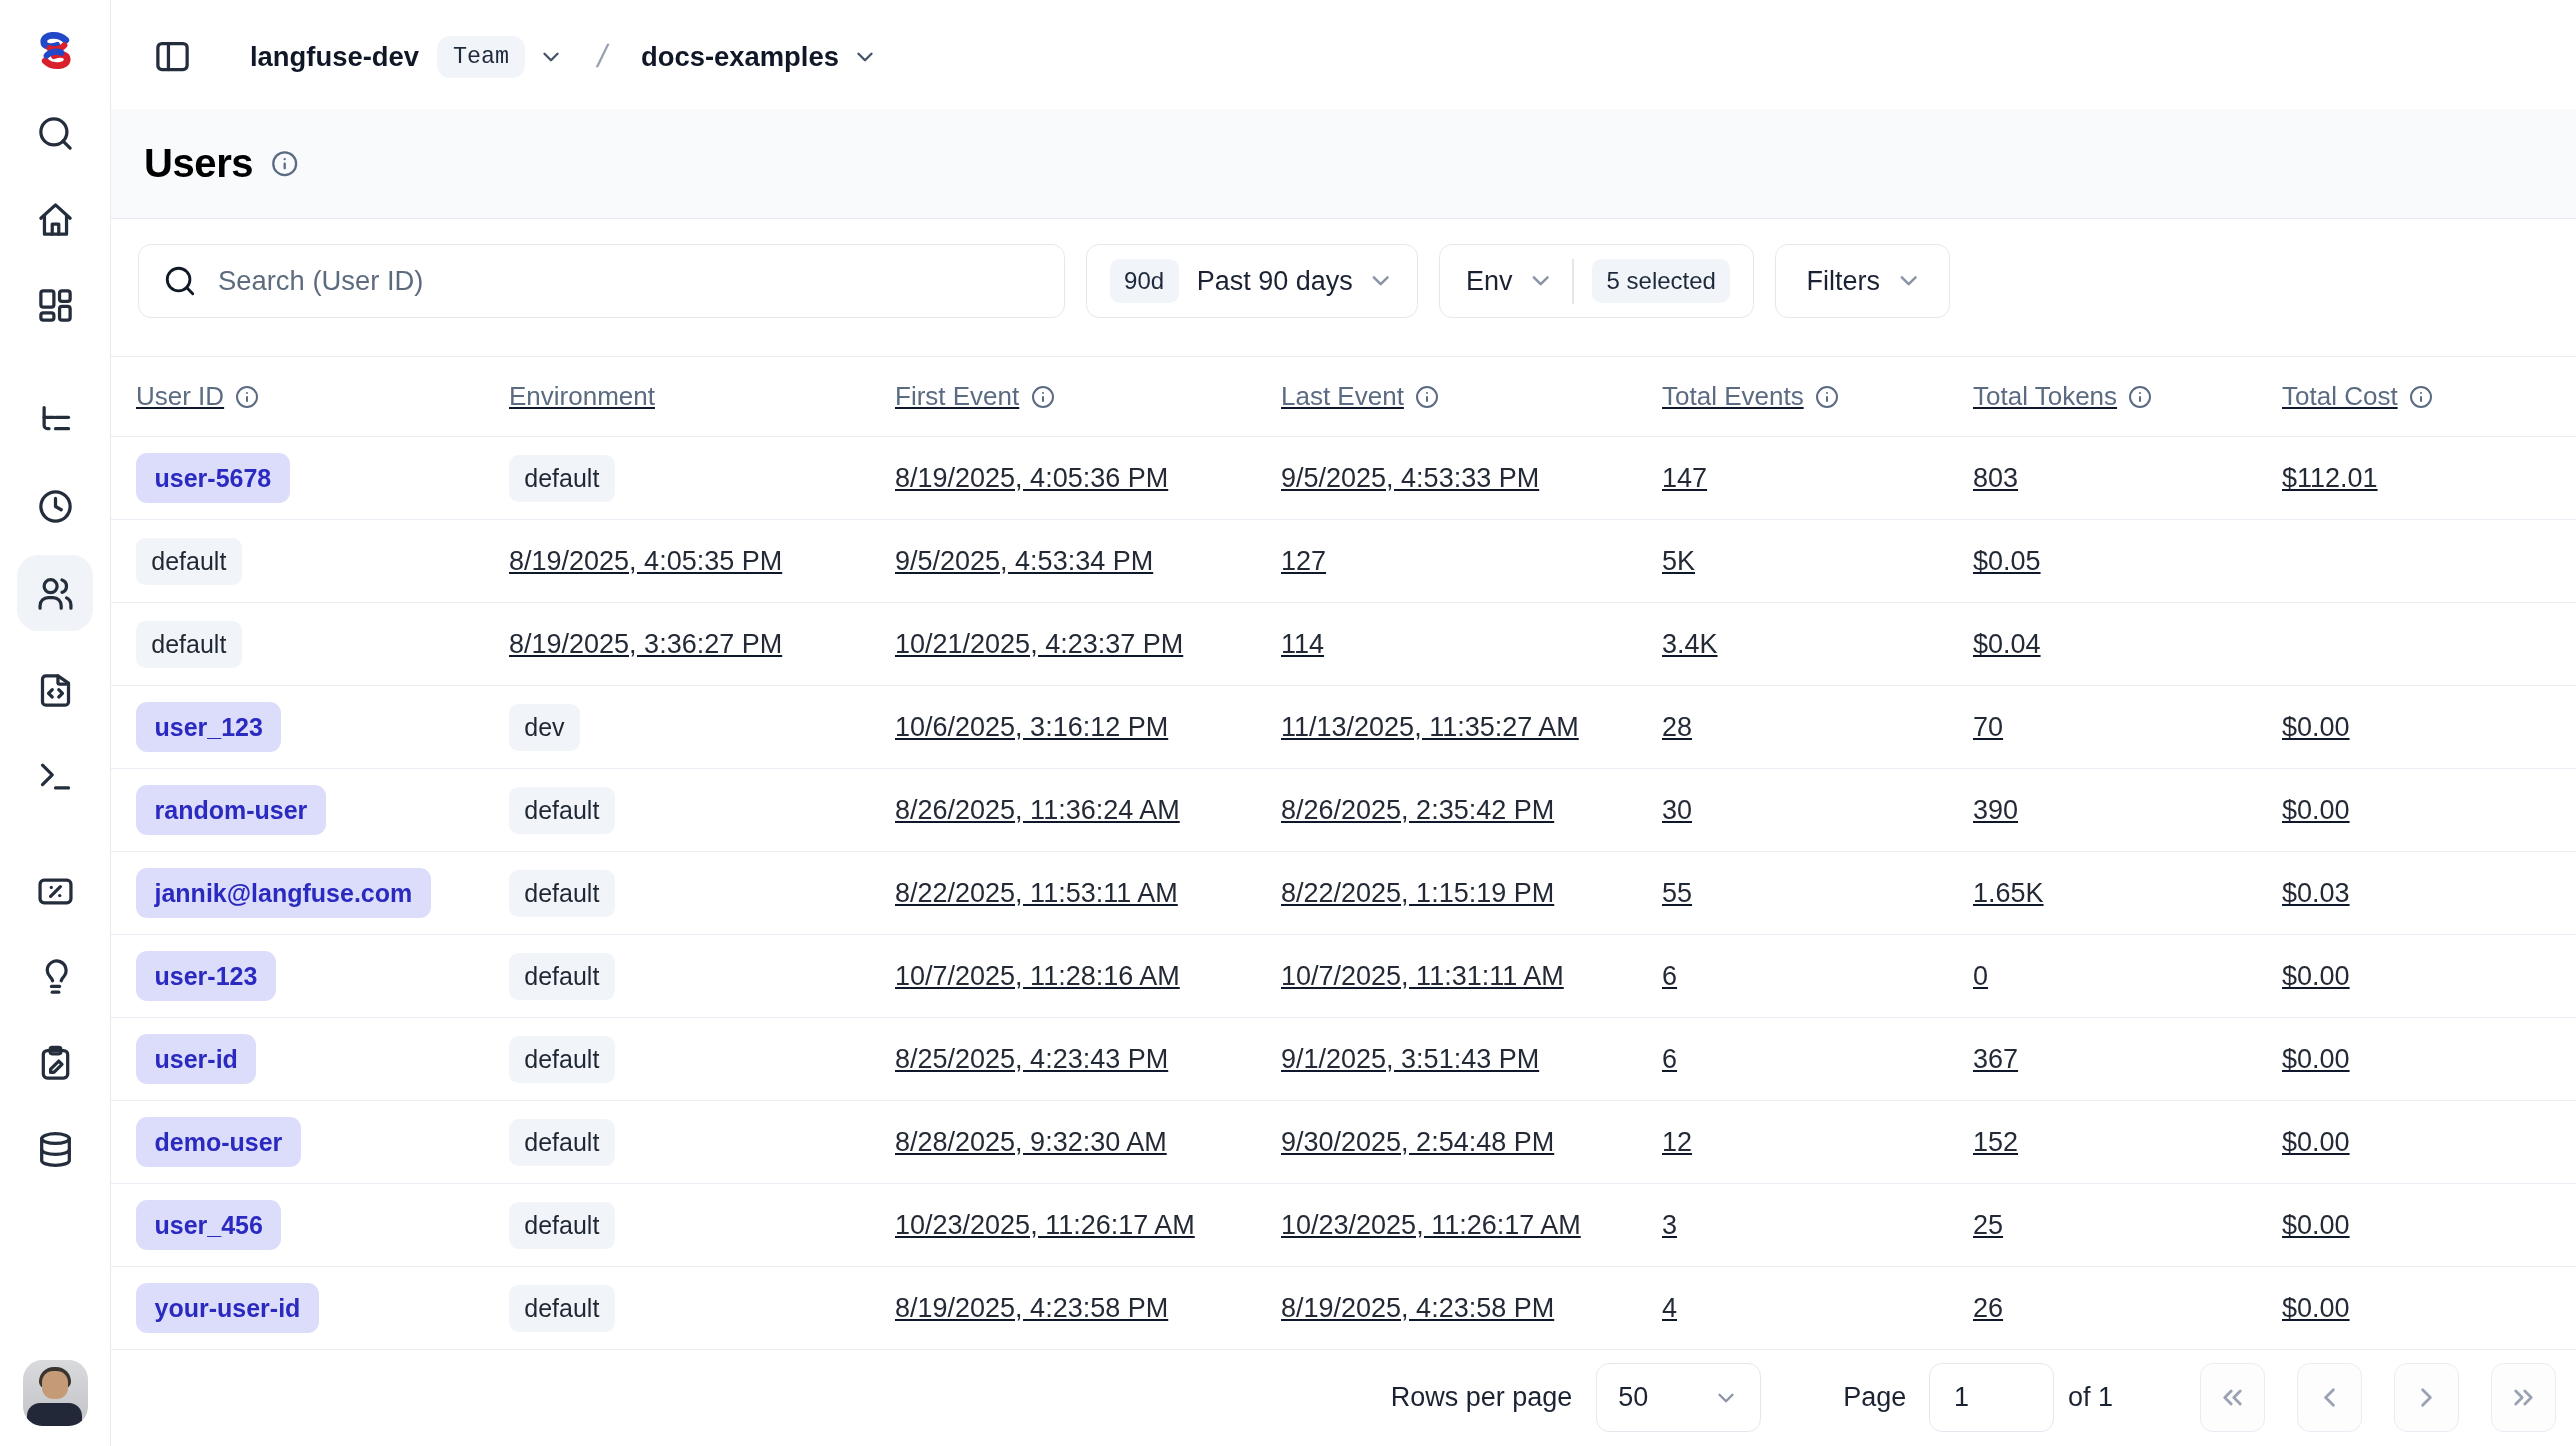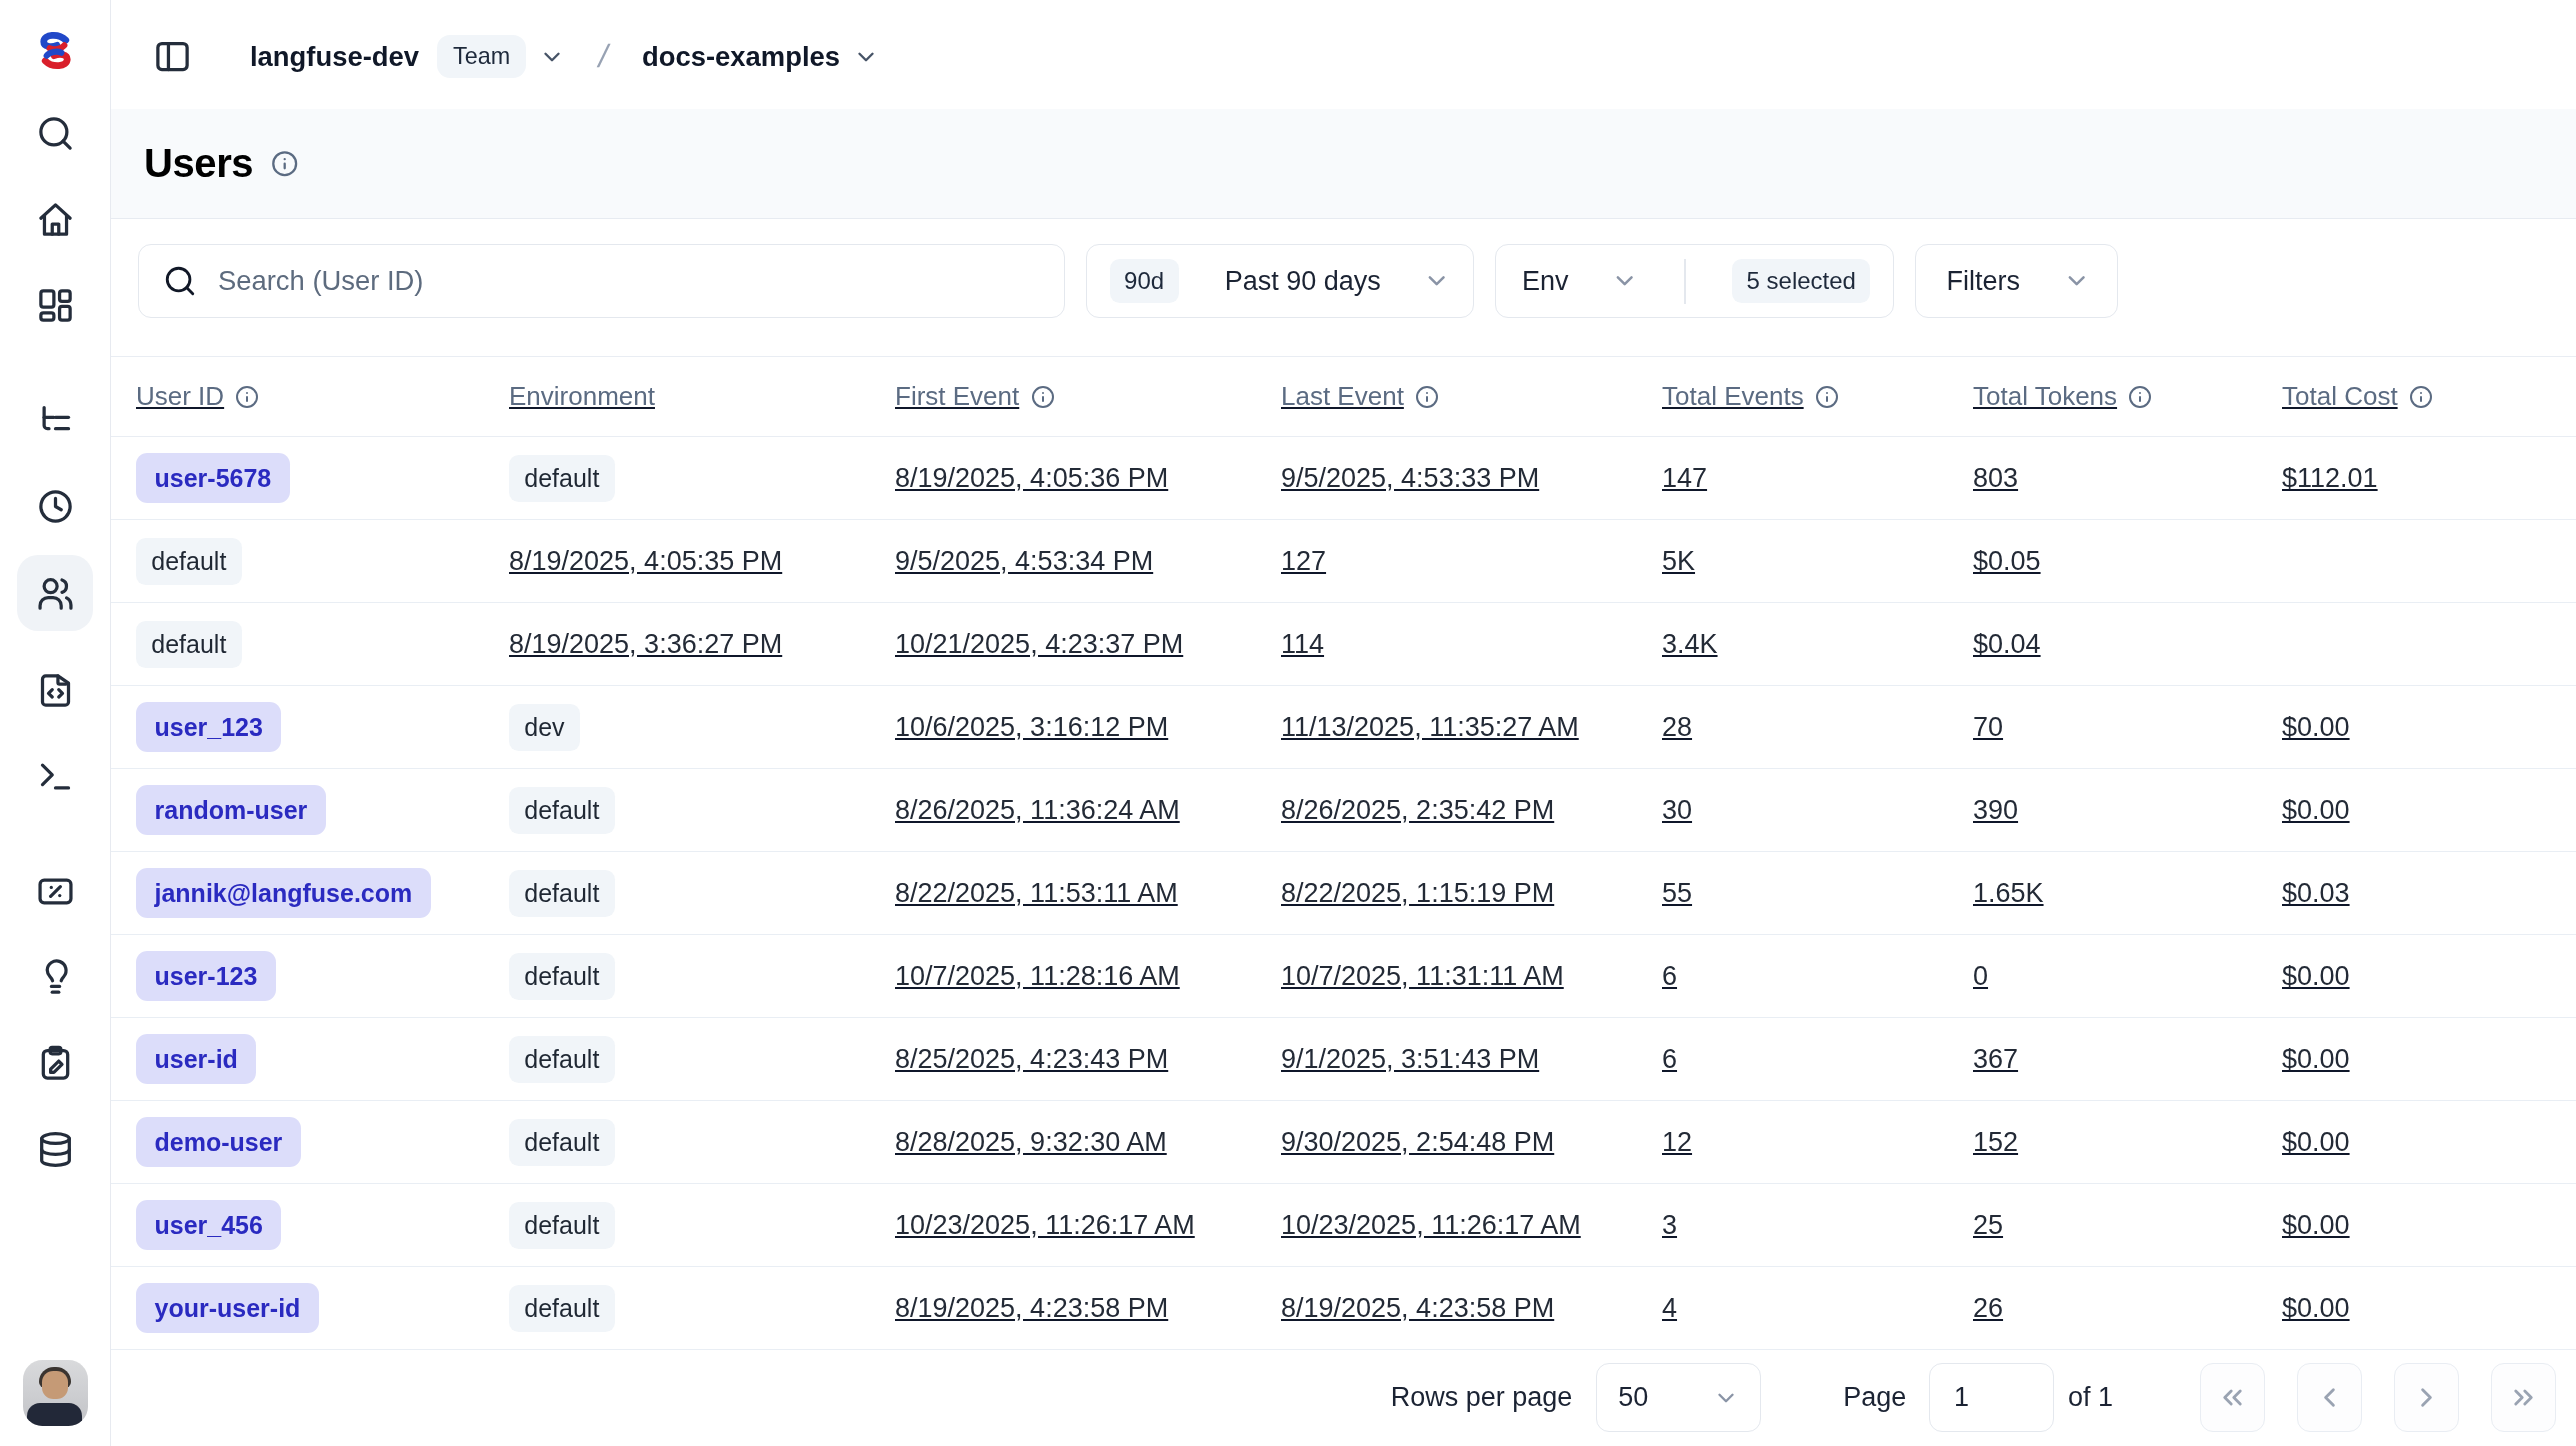--- a/index.html
+++ b/index.html
@@ -41,21 +41,21 @@
   .av-head { position:absolute; top:11.3px; left:19.4px; width:26px; height:27.4px; border-radius: 11.3px; background:#c59a76; }
   .av-body { position:absolute; bottom:-4.8px; left:4.8px; width:55px; height:27.4px; border-radius: 13px 13px 0 0; background:#222838; }
 
   
   .main { position: absolute; left: 111px; top: 4px; width: 2465px; height: 1447px; }
   .topbar { height: 105px; display: flex; align-items: center; padding-left: 42px; }
   .panel-toggle { width: 39px; height: 39px; color: #242d3b; cursor: pointer; }
   .org-name { margin-left: 58px; font-size: 27.4px; font-weight: 700; color: #101828; }
   .team-badge {
     margin-left: 18px; background: #f1f5f9; border-radius: 13px; padding: 8px 16px;
-    font-size: 23.4px; color: #1e293b; font-weight: 500;
+    font-size: 23.4px; color: #1e293b; font-weight: 500; font-family: Liberation Mono, monospace;
   }
   .tb-chev { width: 26px; height: 26px; color: #475467; margin-left: 13px; cursor: pointer; }
   .crumb-slash { margin-left: 34px; margin-right: 34px; color: #98a2b3; font-size: 32px; font-weight: 300; transform: skewX(-12deg); }
   .project-name { font-size: 27.4px; font-weight: 600; color: #101828; }
 
   
   .title-band {
     height: 110px; background: #f8fafc; border-bottom: 1.6px solid #e7ebf1;
     display: flex; align-items: center; padding-left: 33px;
   }
@@ -69,21 +69,21 @@
     display: flex; align-items: center; padding: 0 24px; background: #fff;
   }
   .search-box .icon { width: 34px; height: 34px; color: #111827; }
   .search-input {
     border: none; outline: none; flex: 1; margin-left: 21px;
     font-size: 27.4px; font-family: "Liberation Sans", sans-serif; color: #0f172a; background: transparent;
   }
   .search-input::placeholder { color: #5d6b7e; }
   .pill-btn {
     height: 74px; border: 1.6px solid #e4e8ee; border-radius: 13px; background: #fff;
-    display: flex; align-items: center; padding: 0 22.6px; cursor: pointer; gap: 28px;
+    display: flex; align-items: center; padding: 0 22.6px; cursor: pointer;
   }
   .chip { background: #f1f5f9; border-radius: 9.7px; padding: 8px 14.5px; font-size: 24px; color: #1e293b; }
   .pill-label { font-size: 27px; font-weight: 500; color: #1b2333; margin: 0 6.5px 0 18px; }
   .pill-label.first { margin-left: 3.2px; }
   .pill-chev { width: 27.4px; height: 27.4px; color: #8a94a6; margin-left: 8px; }
   .v-div { width: 1.6px; height: 45px; background: #e4e8ee; margin: 0 18px; }
   .filters-btn { padding: 0 27.4px; }
 
   
   .grid-cols { display: grid; grid-template-columns: 373px 386px 386px 381px 311px 309px 1fr; align-items: center; text-decoration: underline; }

